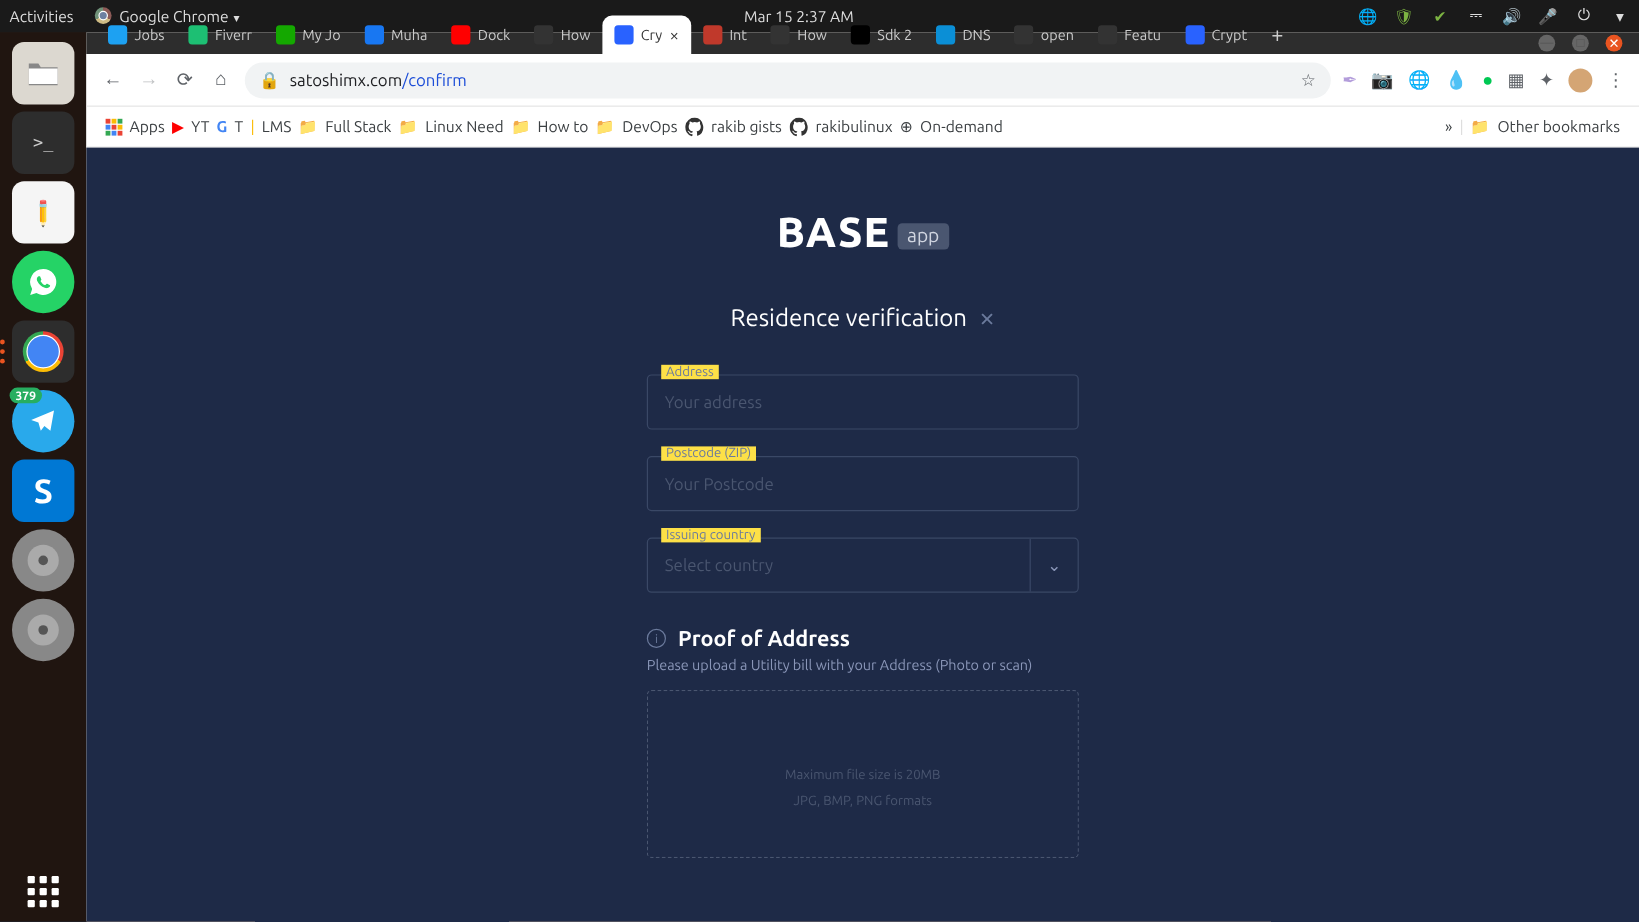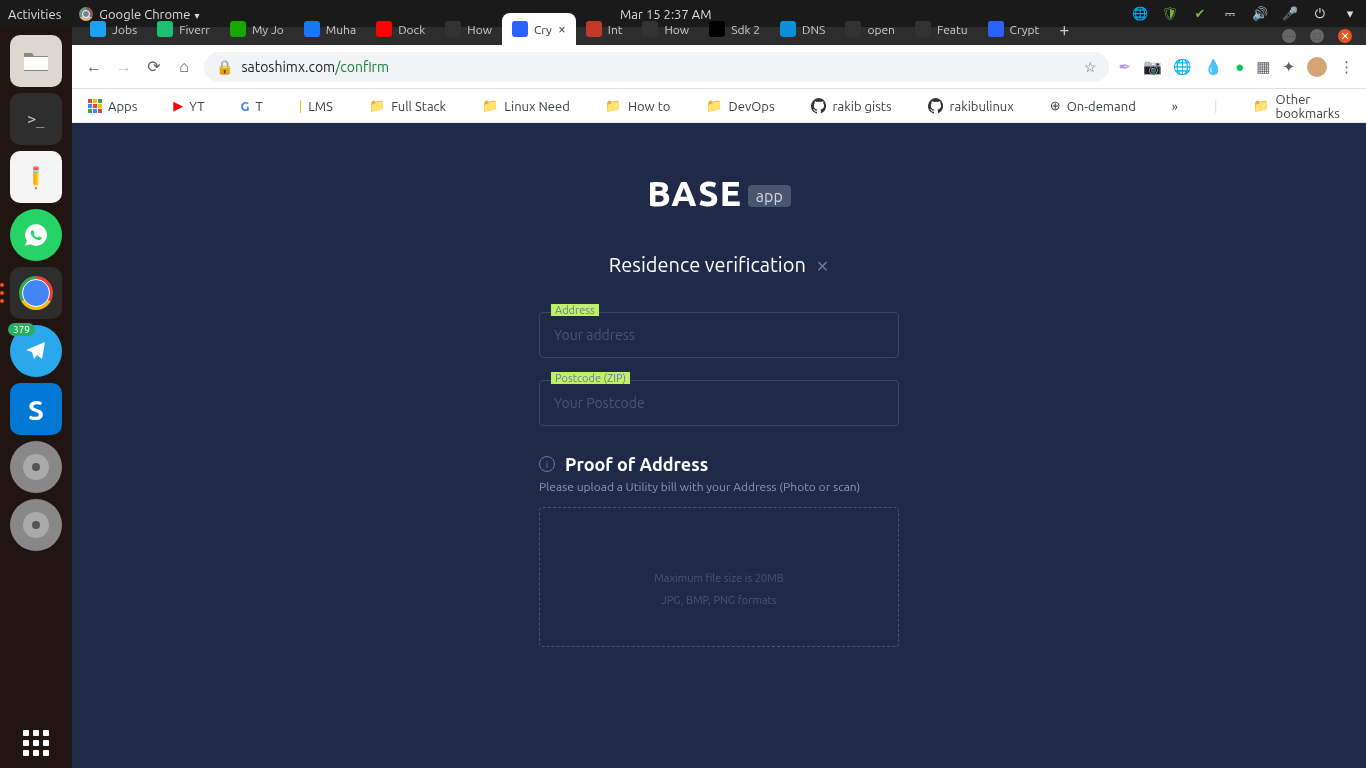--- a/index.html
+++ b/index.html
@@ -17,58 +17,58 @@
 .desktop { display: flex; height: 741px; }
 .dock { width: 72px; background: rgba(30,20,15,0.85); display: flex; flex-direction: column; align-items: center; padding-top: 8px; gap: 6px; }
 .dock-item { width: 52px; height: 52px; border-radius: 10px; display: flex; align-items: center; justify-content: center; position: relative; }
 .dock-item.active::before { content:""; position:absolute; left:-10px; top:50%; transform:translateY(-50%); width:4px; height:4px; background:#e95420; border-radius:50%; box-shadow:0 -8px 0 #e95420, 0 8px 0 #e95420; }
 .dock-files { background:#dcd8d0; } .dock-term { background:#2d2d2d; } .dock-edit { background:#f5f5f5; }
 .dock-whatsapp { background:#25d366; border-radius:50%; } .dock-chrome { background:#2d2d2d; }
 .dock-telegram { background:#29a9eb; border-radius:50%; } .dock-skype { background:#0078d4; border-radius:10px; }
 .dock-disk { background:#888; border-radius:50%; }
 .dock-grid { margin-top: auto; margin-bottom: 12px; display:grid; grid-template-columns:repeat(3,6px); gap:4px; }
 .dock-grid span { width:6px; height:6px; background:#fff; border-radius:1px; }
-.badge { position:absolute; top:-2px; left:-2px; background:#27ae60; color:#fff; font-size:10px; padding:1px 5px; border-radius:9px; font-weight:normal; }
+.badge { position:absolute; top:-2px; left:-2px; background:#27ae60; color:#fff; font-size:10px; padding:1px 5px; border-radius:9px; font-weight:bold; }
 
 .browser { flex:1; display:flex; flex-direction:column; background:#fff; }
 .tabstrip { height: 18px; background:#2d2d2d; display:flex; align-items:flex-end; padding-left:8px; }
 .tab { height:32px; display:flex; align-items:center; gap:6px; padding:0 10px; color:#ccc; font-size:12px; min-width:0; max-width:78px; border-radius:8px 8px 0 0; margin-right:0; white-space:nowrap; overflow:hidden; }
 .tab.active { background:#fff; color:#333; }
 .tab .favicon { width:16px; height:16px; border-radius:3px; flex-shrink:0; }
 .tab .close { margin-left:auto; font-size:14px; }
 .newtab { color:#ccc; padding:6px 10px; font-size:18px; }
 .window-controls { margin-left:auto; display:flex; gap:14px; padding:0 14px; align-items:center; height:100%; }
 .wc { width:14px; height:14px; border-radius:50%; display:flex; align-items:center; justify-content:center; color:#555; font-size:11px; }
 .wc.min, .wc.max { background:#666; } .wc.cls { background:#e95420; color:#fff; }
 
 .addrbar { height:44px; background:#fff; display:flex; align-items:center; gap:10px; padding:0 12px; border-bottom:1px solid #e0e0e0; }
 .nav-ico { color:#5f6368; font-size:16px; cursor:pointer; width:20px; text-align:center; }
 .nav-ico.dis { opacity:0.4; }
 .url-box { flex:1; height:30px; background:#f1f3f4; border-radius:15px; display:flex; align-items:center; padding:0 12px; gap:8px; color:#202124; font-size:14px; }
 .url-box .lock { color:#5f6368; }
 .ext-icons { display:flex; gap:12px; align-items:center; color:#5f6368; font-size:15px; }
 
-.bookmarks { height:34px; background:#fff; display:flex; align-items:center; gap:36px; padding:0 16px; font-size:13px; color:#3c4043; border-bottom:1px solid #e8e8e8; }
+.bookmarks { height:34px; background:#fff; display:flex; align-items:center; gap:6px; padding:0 16px; font-size:13px; color:#3c4043; border-bottom:1px solid #e8e8e8; }
 .bm-item { display:flex; align-items:center; gap:6px; white-space:nowrap; }
 .bm-folder { color:#5f6368; }
 .bm-more { margin-left:auto; }
 .bm-other { display:flex; align-items:center; gap:6px; }
 
 .page { flex:1; background:#1e2a47; overflow:auto; color:#fff; }
 .page-inner { width:560px; margin:0 auto; padding:50px 0; }
 .logo { text-align:center; margin-bottom:40px; }
 .logo-base { font-size:35px; font-weight:800; letter-spacing:1px; }
 .logo-app { background:#4a5670; padding:2px 8px; border-radius:4px; font-size:16px; margin-left:6px; vertical-align:4px; color:#d0d5e0; }
 .page-title { text-align:center; font-size:20px; font-weight:400; margin-bottom:36px; }
 .page-title .x { color:#6b7a9c; margin-left:10px; font-size:16px; }
 
 .form { width:360px; margin:0 auto; }
 .row { display:flex; gap:14px; margin-bottom:22px; }
 .field { position:relative; flex:1; }
-.field-label { position:absolute; top:-8px; left:12px; font-size:11px; color:#6b7a9c; background:#bef264; padding:0 4px; }
+.field-label { position:absolute; top:-8px; left:12px; font-size:11px; color:#6b7a9c; background:#fde047; padding:0 4px; }
 .field input, .field .select { width:100%; height:46px; background:transparent; border:1px solid #3a4866; border-radius:4px; padding:0 14px; color:#fff; font-size:14px; outline:none; }
 .field input::placeholder, .select-ph { color:#4a5670; }
 .select { display:flex; align-items:center; justify-content:space-between; }
 .select .chev-wrap { border-left:1px solid #3a4866; height:100%; width:40px; display:flex; align-items:center; justify-content:center; margin-right:-14px; }
 .chev { color:#8a96b8; }
 
 .proof-head { display:flex; align-items:center; gap:10px; margin:28px 0 6px; }
 .proof-head .info { color:#6b7a9c; border:1.5px solid #6b7a9c; border-radius:50%; width:16px; height:16px; display:flex; align-items:center; justify-content:center; font-size:10px; }
 .proof-head h3 { font-size:18px; font-weight:700; }
 .proof-sub { font-size:12px; color:#8a96b8; margin-bottom:14px; }
@@ -225,21 +225,21 @@
       </div>
     </div>
 
     <div class="addrbar">
       <span class="nav-ico">←</span>
       <span class="nav-ico dis">→</span>
       <span class="nav-ico">⟳</span>
       <span class="nav-ico">⌂</span>
       <div class="url-box">
         <span class="lock">🔒</span>
-        <span><span>satoshimx.com</span><span style="color:#15803d">/confirm</span></span>
+        <span><span>satoshimx.com</span><span style="color:#1d4ed8">/confirm</span></span>
         <span style="margin-left:auto;color:#5f6368">☆</span>
       </div>
       <div class="ext-icons">
         <span style="color:#b39ddb">✒</span>
         <span>📷</span>
         <span>🌐</span>
         <span style="color:#2962ff">💧</span>
         <span style="color:#00c853">●</span>
         <span>▦</span>
         <span>✦</span>
@@ -330,20 +330,31 @@
               <span class="field-label">Address</span>
               <input type="text" placeholder="Your address" style="">
             </div>
           </div>
           <div class="row">
             <div class="field">
               <span class="field-label">Postcode (ZIP)</span>
               <input type="text" placeholder="Your Postcode" style="">
             </div>
           </div>
+          <div class="row">
+            <div class="field">
+              <span class="field-label">Issuing country</span>
+              <div class="select">
+                <span class="select-ph">Select country</span>
+                <span class="chev-wrap">
+                    <span class="chev">⌄</span>
+                  </span>
+              </div>
+            </div>
+          </div>
 
           <div class="proof-head">
             <span class="info">i</span>
             <h3>Proof of Address</h3>
           </div>
           <div class="proof-sub">Please upload a Utility bill with your Address (Photo or scan)</div>
           <div class="upload-box">
             <div class="upload-hint">Maximum file size is 20MB</div>
             <div class="upload-hint2">JPG, BMP, PNG formats</div>
           </div>

